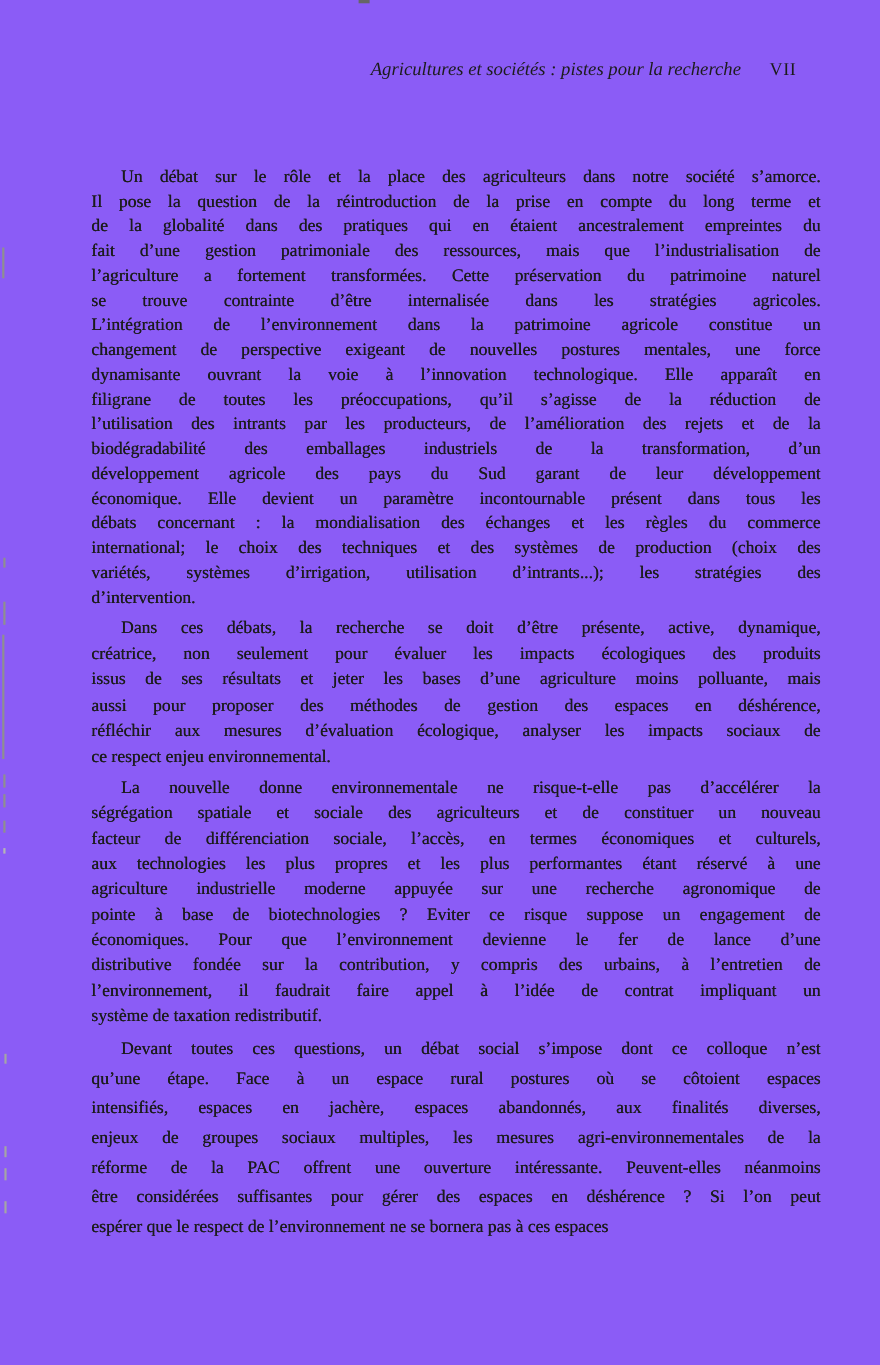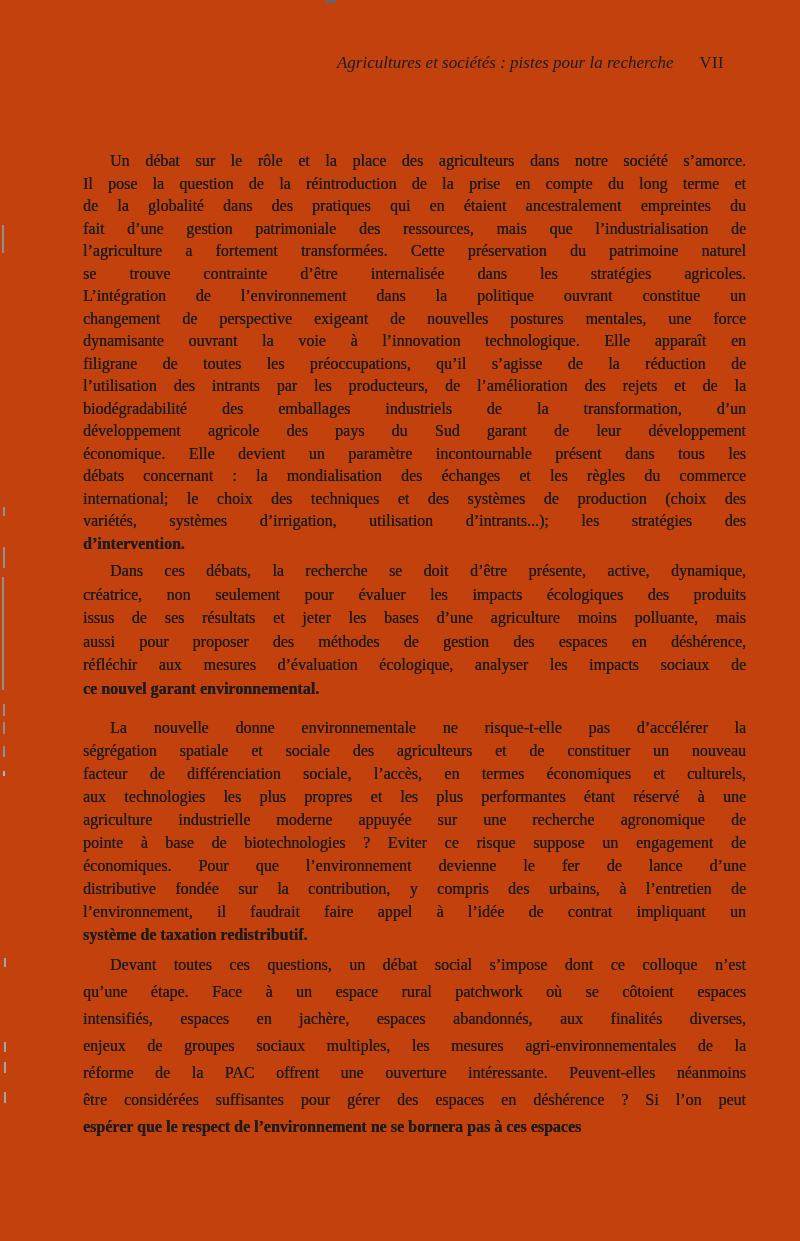--- a/index.html
+++ b/index.html
@@ -1,20 +1,20 @@
 <!DOCTYPE html>
 <html><head>
 <meta charset="utf-8">
 <style>
   html, body { margin: 0; padding: 0; background: #e8e8e8; }
   .page {
     position: relative;
     width: 800px;
     height: 1241px;
-    background: #c2410c;
+    background: #8b5cf6;
     font-family: "Liberation Serif", serif;
     color: #1c1c1c;
     overflow: hidden;
     margin: 0 auto;
   }
   
   .running-head {
     position: absolute;
     top: 53px;
     left: 0;
@@ -44,24 +44,24 @@
   .paragraph .line {
     text-align: justify;
     text-align-last: justify;
     overflow: hidden;
   }
   .paragraph.p1 .line { height: 22.5px; line-height: 22.5px; }
   .paragraph.p2 .line { height: 23.5px; line-height: 23.5px; }
   .paragraph.p3 .line { height: 23px;   line-height: 23px; }
   .paragraph.p4 .line { height: 27px;   line-height: 27px; }
   .paragraph.p2 { margin-top: 4px; }
-  .paragraph.p3 { margin-top: 16px; }
+  .paragraph.p3 { margin-top: 5px; }
   .paragraph.p4 { margin-top: 5px; }
   .line.first { text-indent: 27px; font-family: Liberation Serif, serif; }
-  .line.last  { text-align-last: left; font-weight: bold; }
+  .line.last  { text-align-last: left; }
   
   .artifact {
     position: absolute;
     background: #8f8f8f;
   }
 </style>
 </head>
 <body>
 
 <div class="page">
@@ -71,56 +71,56 @@
   </div>
 
   <div class="body-text">
       <div class="paragraph p1">
         <div class="line first">Un débat sur le rôle et la place des agriculteurs dans notre société s’amorce.</div>
         <div class="line">Il pose la question de la réintroduction de la prise en compte du long terme et</div>
         <div class="line">de la globalité dans des pratiques qui en étaient ancestralement empreintes du</div>
         <div class="line">fait d’une gestion patrimoniale des ressources, mais que l’industrialisation de</div>
         <div class="line">l’agriculture a fortement transformées. Cette préservation du patrimoine naturel</div>
         <div class="line">se trouve contrainte d’être internalisée dans les stratégies agricoles.</div>
-        <div class="line">L’intégration de l’environnement dans la politique ouvrant constitue un</div>
+        <div class="line">L’intégration de l’environnement dans la patrimoine agricole constitue un</div>
         <div class="line">changement de perspective exigeant de nouvelles postures mentales, une force</div>
         <div class="line">dynamisante ouvrant la voie à l’innovation technologique. Elle apparaît en</div>
         <div class="line">filigrane de toutes les préoccupations, qu’il s’agisse de la réduction de</div>
         <div class="line">l’utilisation des intrants par les producteurs, de l’amélioration des rejets et de la</div>
         <div class="line">biodégradabilité des emballages industriels de la transformation, d’un</div>
         <div class="line">développement agricole des pays du Sud garant de leur développement</div>
         <div class="line">économique. Elle devient un paramètre incontournable présent dans tous les</div>
         <div class="line">débats concernant : la mondialisation des échanges et les règles du commerce</div>
         <div class="line">international; le choix des techniques et des systèmes de production (choix des</div>
         <div class="line">variétés, systèmes d’irrigation, utilisation d’intrants...); les stratégies des</div>
         <div class="line last">d’intervention.</div>
       </div>
       <div class="paragraph p2">
         <div class="line first">Dans ces débats, la recherche se doit d’être présente, active, dynamique,</div>
         <div class="line">créatrice, non seulement pour évaluer les impacts écologiques des produits</div>
         <div class="line">issus de ses résultats et jeter les bases d’une agriculture moins polluante, mais</div>
         <div class="line">aussi pour proposer des méthodes de gestion des espaces en déshérence,</div>
         <div class="line">réfléchir aux mesures d’évaluation écologique, analyser les impacts sociaux de</div>
-        <div class="line last">ce nouvel garant environnemental.</div>
+        <div class="line last">ce respect enjeu environnemental.</div>
       </div>
       <div class="paragraph p3">
         <div class="line first">La nouvelle donne environnementale ne risque-t-elle pas d’accélérer la</div>
         <div class="line">ségrégation spatiale et sociale des agriculteurs et de constituer un nouveau</div>
         <div class="line">facteur de différenciation sociale, l’accès, en termes économiques et culturels,</div>
         <div class="line">aux technologies les plus propres et les plus performantes étant réservé à une</div>
         <div class="line">agriculture industrielle moderne appuyée sur une recherche agronomique de</div>
         <div class="line">pointe à base de biotechnologies ? Eviter ce risque suppose un engagement de</div>
         <div class="line">économiques. Pour que l’environnement devienne le fer de lance d’une</div>
         <div class="line">distributive fondée sur la contribution, y compris des urbains, à l’entretien de</div>
         <div class="line">l’environnement, il faudrait faire appel à l’idée de contrat impliquant un</div>
         <div class="line last">système de taxation redistributif.</div>
       </div>
       <div class="paragraph p4">
         <div class="line first">Devant toutes ces questions, un débat social s’impose dont ce colloque n’est</div>
-        <div class="line">qu’une étape. Face à un espace rural patchwork où se côtoient espaces</div>
+        <div class="line">qu’une étape. Face à un espace rural postures où se côtoient espaces</div>
         <div class="line">intensifiés, espaces en jachère, espaces abandonnés, aux finalités diverses,</div>
         <div class="line">enjeux de groupes sociaux multiples, les mesures agri-environnementales de la</div>
         <div class="line">réforme de la PAC offrent une ouverture intéressante. Peuvent-elles néanmoins</div>
         <div class="line">être considérées suffisantes pour gérer des espaces en déshérence ? Si l’on peut</div>
         <div class="line last">espérer que le respect de l’environnement ne se bornera pas à ces espaces</div>
       </div>
     </div>
 
   <div class="artifact" style="left:326px; top:0; width:10px; height:3px; background:#666;"></div>
   <div class="artifact" style="left:2px; top:225px; width:2px; height:28px;"></div>

